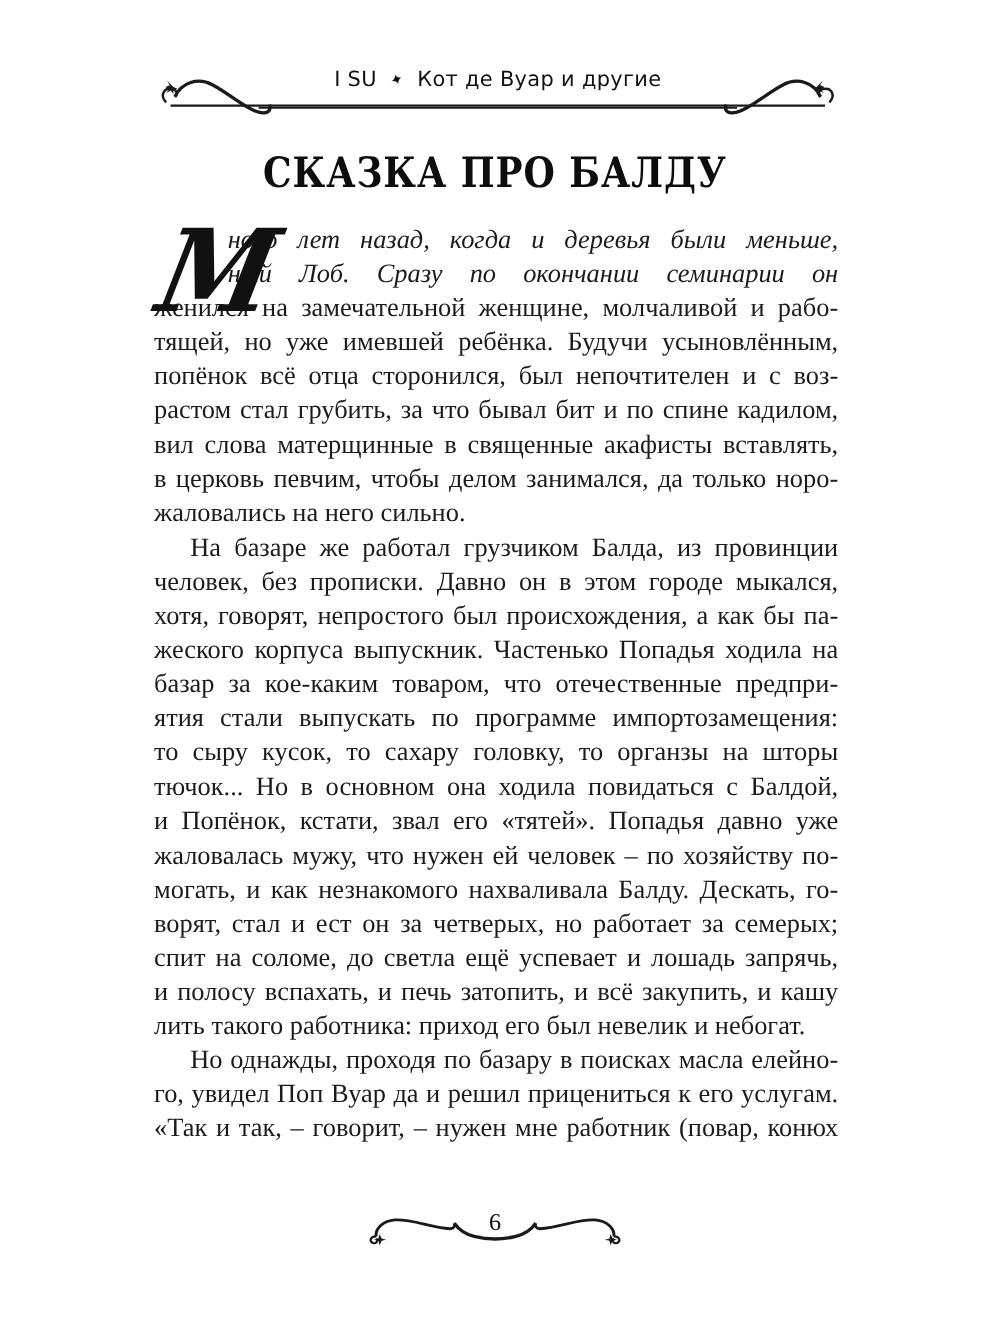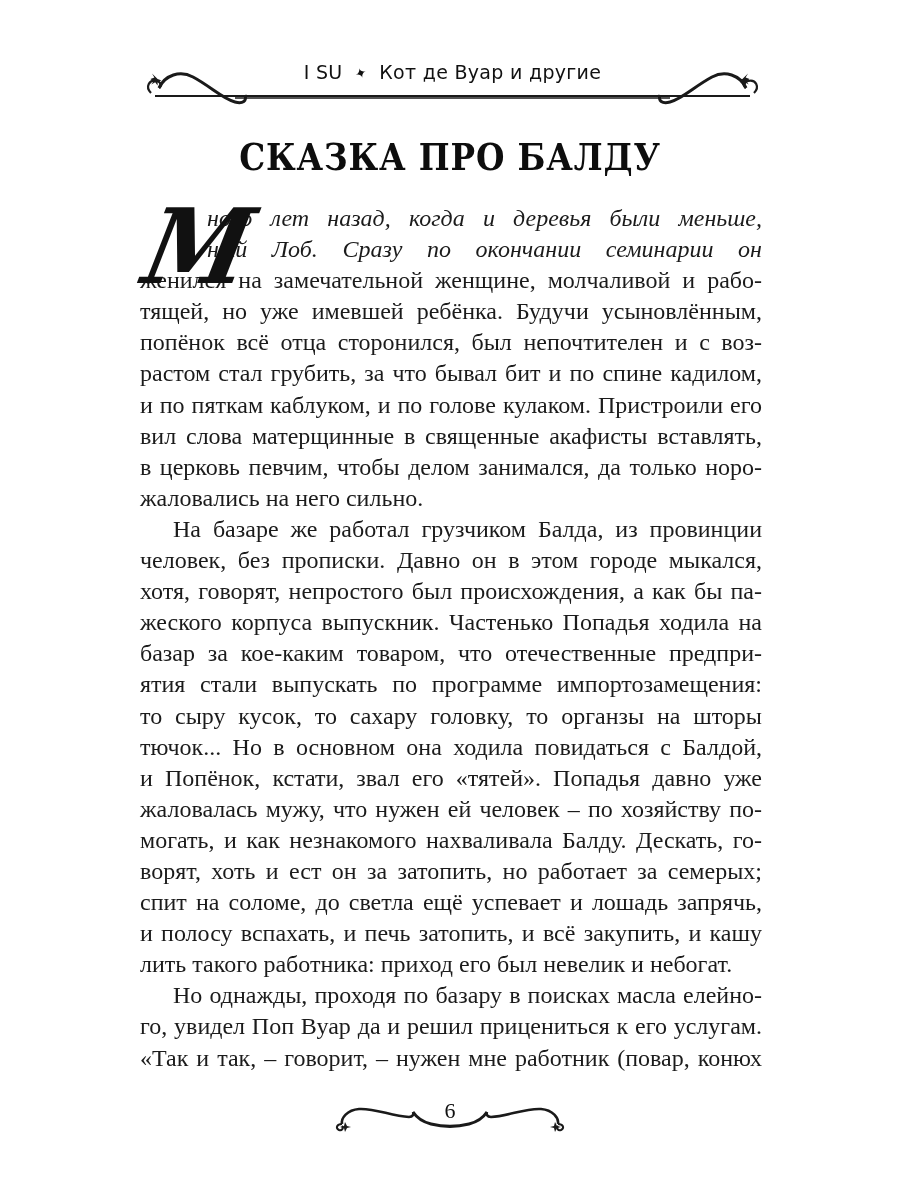--- a/index.html
+++ b/index.html
@@ -161,36 +161,35 @@
   <div class="chapter-title">СКАЗКА ПРО БАЛДУ</div>
 
   <div class="body-text">
     <span class="drop-cap">М</span>
     <span class="line dc">ного лет назад, когда и деревья были меньше,</span>
     <span class="line dc">ный Лоб. Сразу по окончании семинарии он</span>
     <span class="line">женился на замечательной женщине, молчаливой и рабо-</span>
     <span class="line">тящей, но уже имевшей ребёнка. Будучи усыновлённым,</span>
     <span class="line">попёнок всё отца сторонился, был непочтителен и с воз-</span>
     <span class="line">растом стал грубить, за что бывал бит и по спине кадилом,</span>
-    <span class="line">и по пяткам каблуком, и по голове кулаком. Пристроили его</span>
     <span class="line">вил слова матерщинные в священные акафисты вставлять,</span>
     <span class="line">в церковь певчим, чтобы делом занимался, да только норо-</span>
     <span class="line last">жаловались на него сильно.</span>
     <span class="line indent">На базаре же работал грузчиком Балда, из провинции</span>
     <span class="line">человек, без прописки. Давно он в этом городе мыкался,</span>
     <span class="line">хотя, говорят, непростого был происхождения, а как бы па-</span>
     <span class="line">жеского корпуса выпускник. Частенько Попадья ходила на</span>
     <span class="line">базар за кое-каким товаром, что отечественные предпри-</span>
     <span class="line">ятия стали выпускать по программе импортозамещения:</span>
     <span class="line">то сыру кусок, то сахару головку, то органзы на шторы</span>
     <span class="line">тючок... Но в основном она ходила повидаться с Балдой,</span>
     <span class="line">и Попёнок, кстати, звал его «тятей». Попадья давно уже</span>
     <span class="line">жаловалась мужу, что нужен ей человек – по хозяйству по-</span>
     <span class="line">могать, и как незнакомого нахваливала Балду. Дескать, го-</span>
-    <span class="line">ворят, хоть и ест он за затопить, но работает за семерых;</span>
+    <span class="line">ворят, стал и ест он за четверых, но работает за семерых;</span>
     <span class="line">спит на соломе, до светла ещё успевает и лошадь запрячь,</span>
     <span class="line">и полосу вспахать, и печь затопить, и всё закупить, и кашу</span>
     <span class="line last">лить такого работника: приход его был невелик и небогат.</span>
     <span class="line indent">Но однажды, проходя по базару в поисках масла елейно-</span>
     <span class="line">го, увидел Поп Вуар да и решил прицениться к его услугам.</span>
     <span class="line">«Так и так, – говорит, – нужен мне работник (повар, конюх</span>
   </div>
 
   <div class="footer">
     <svg width="250" height="50" viewBox="0 0 250 50">

